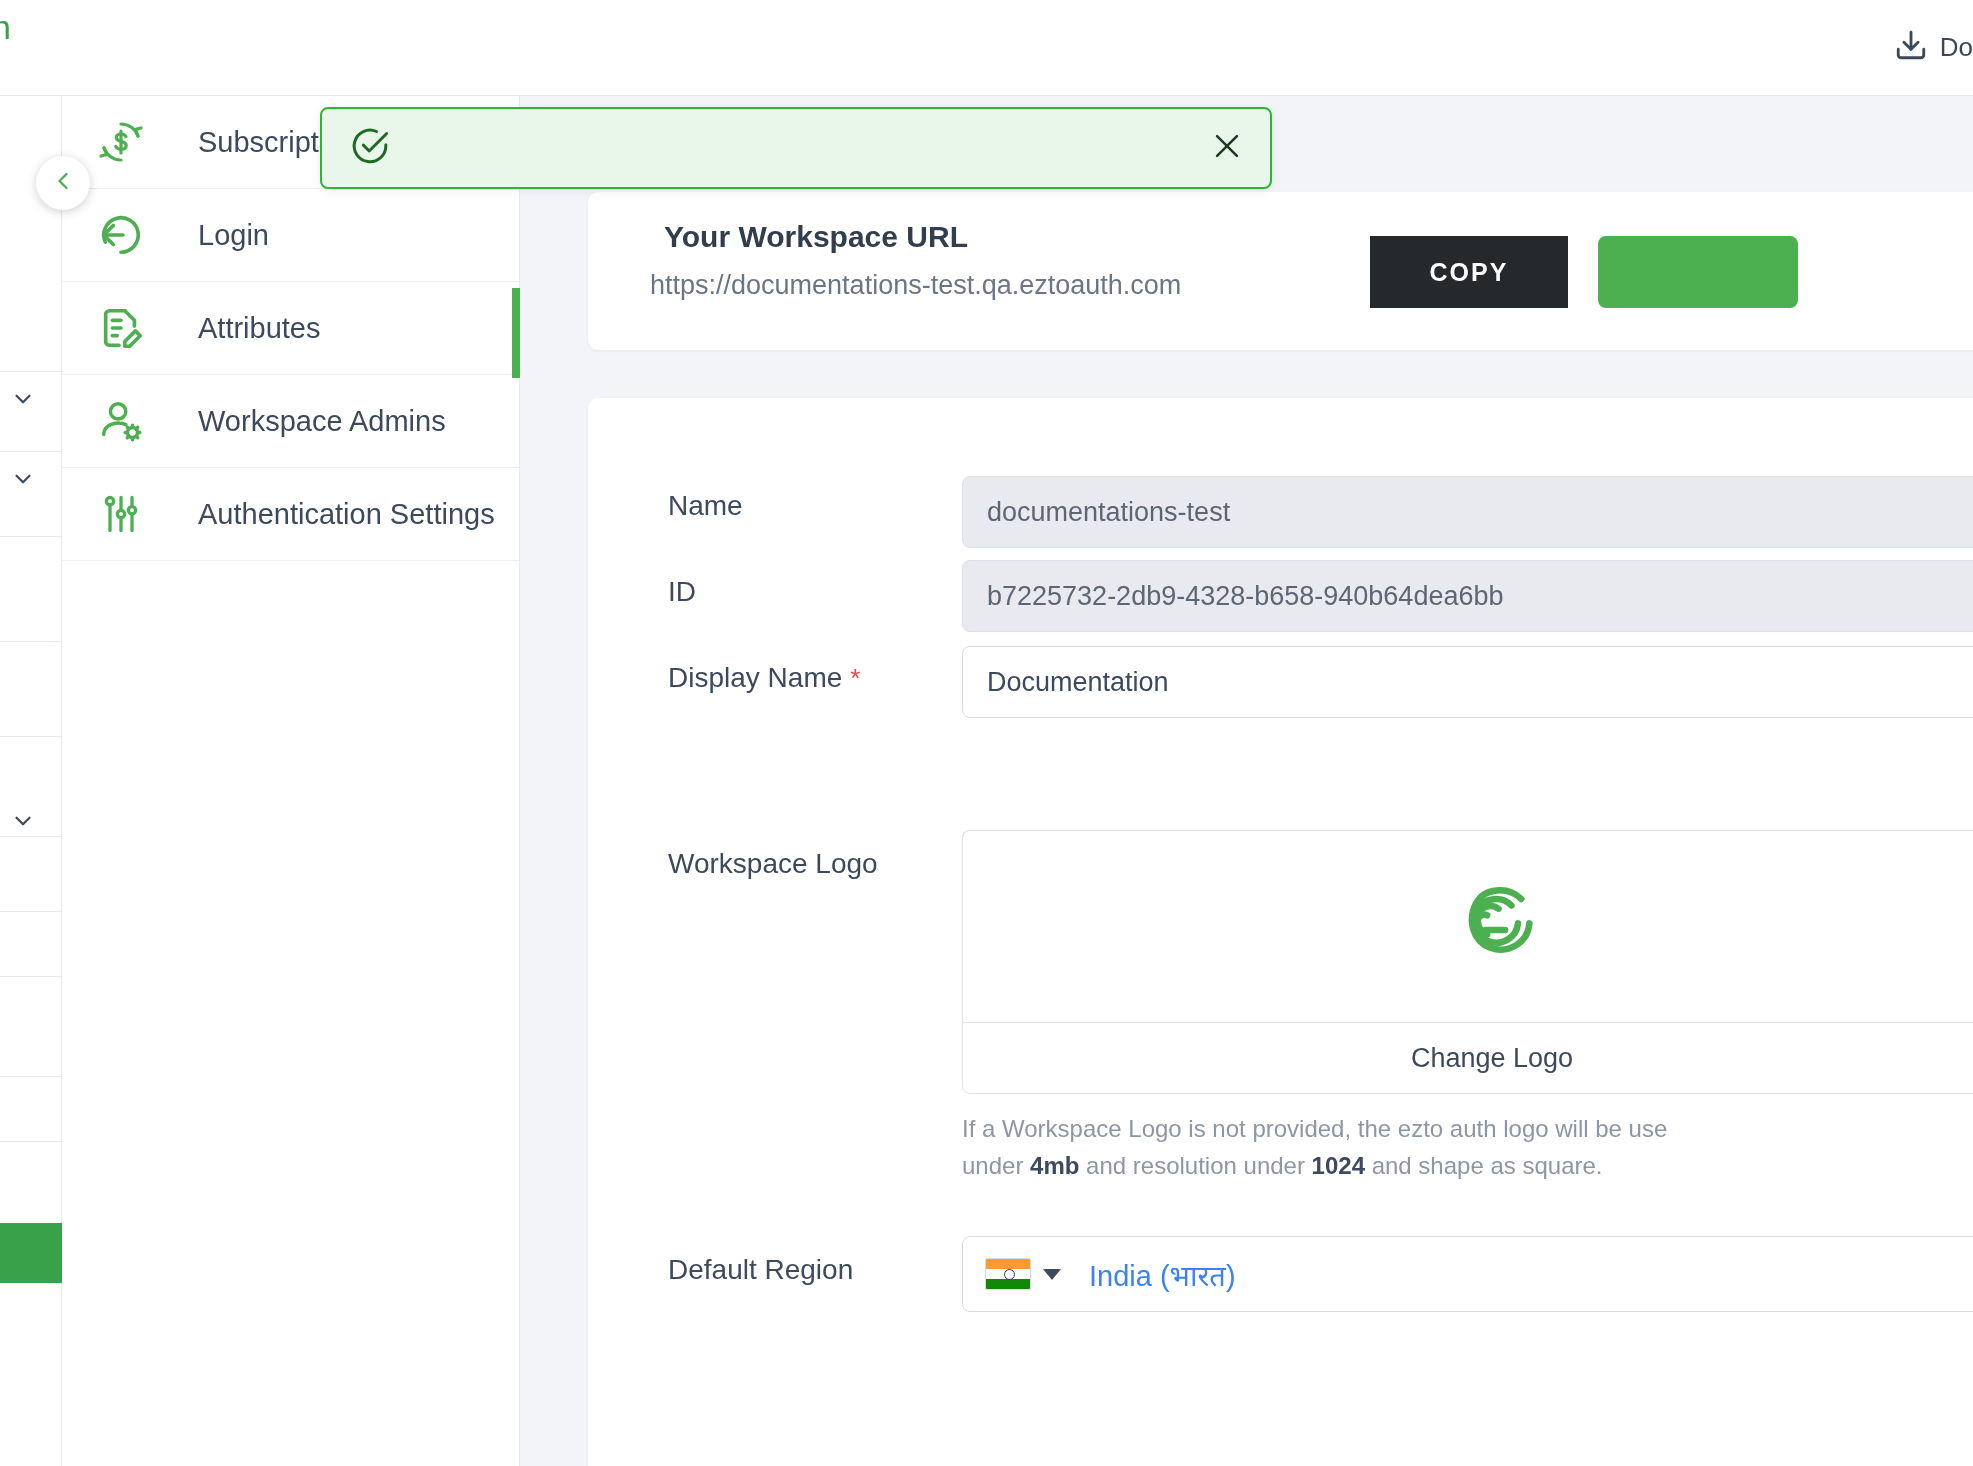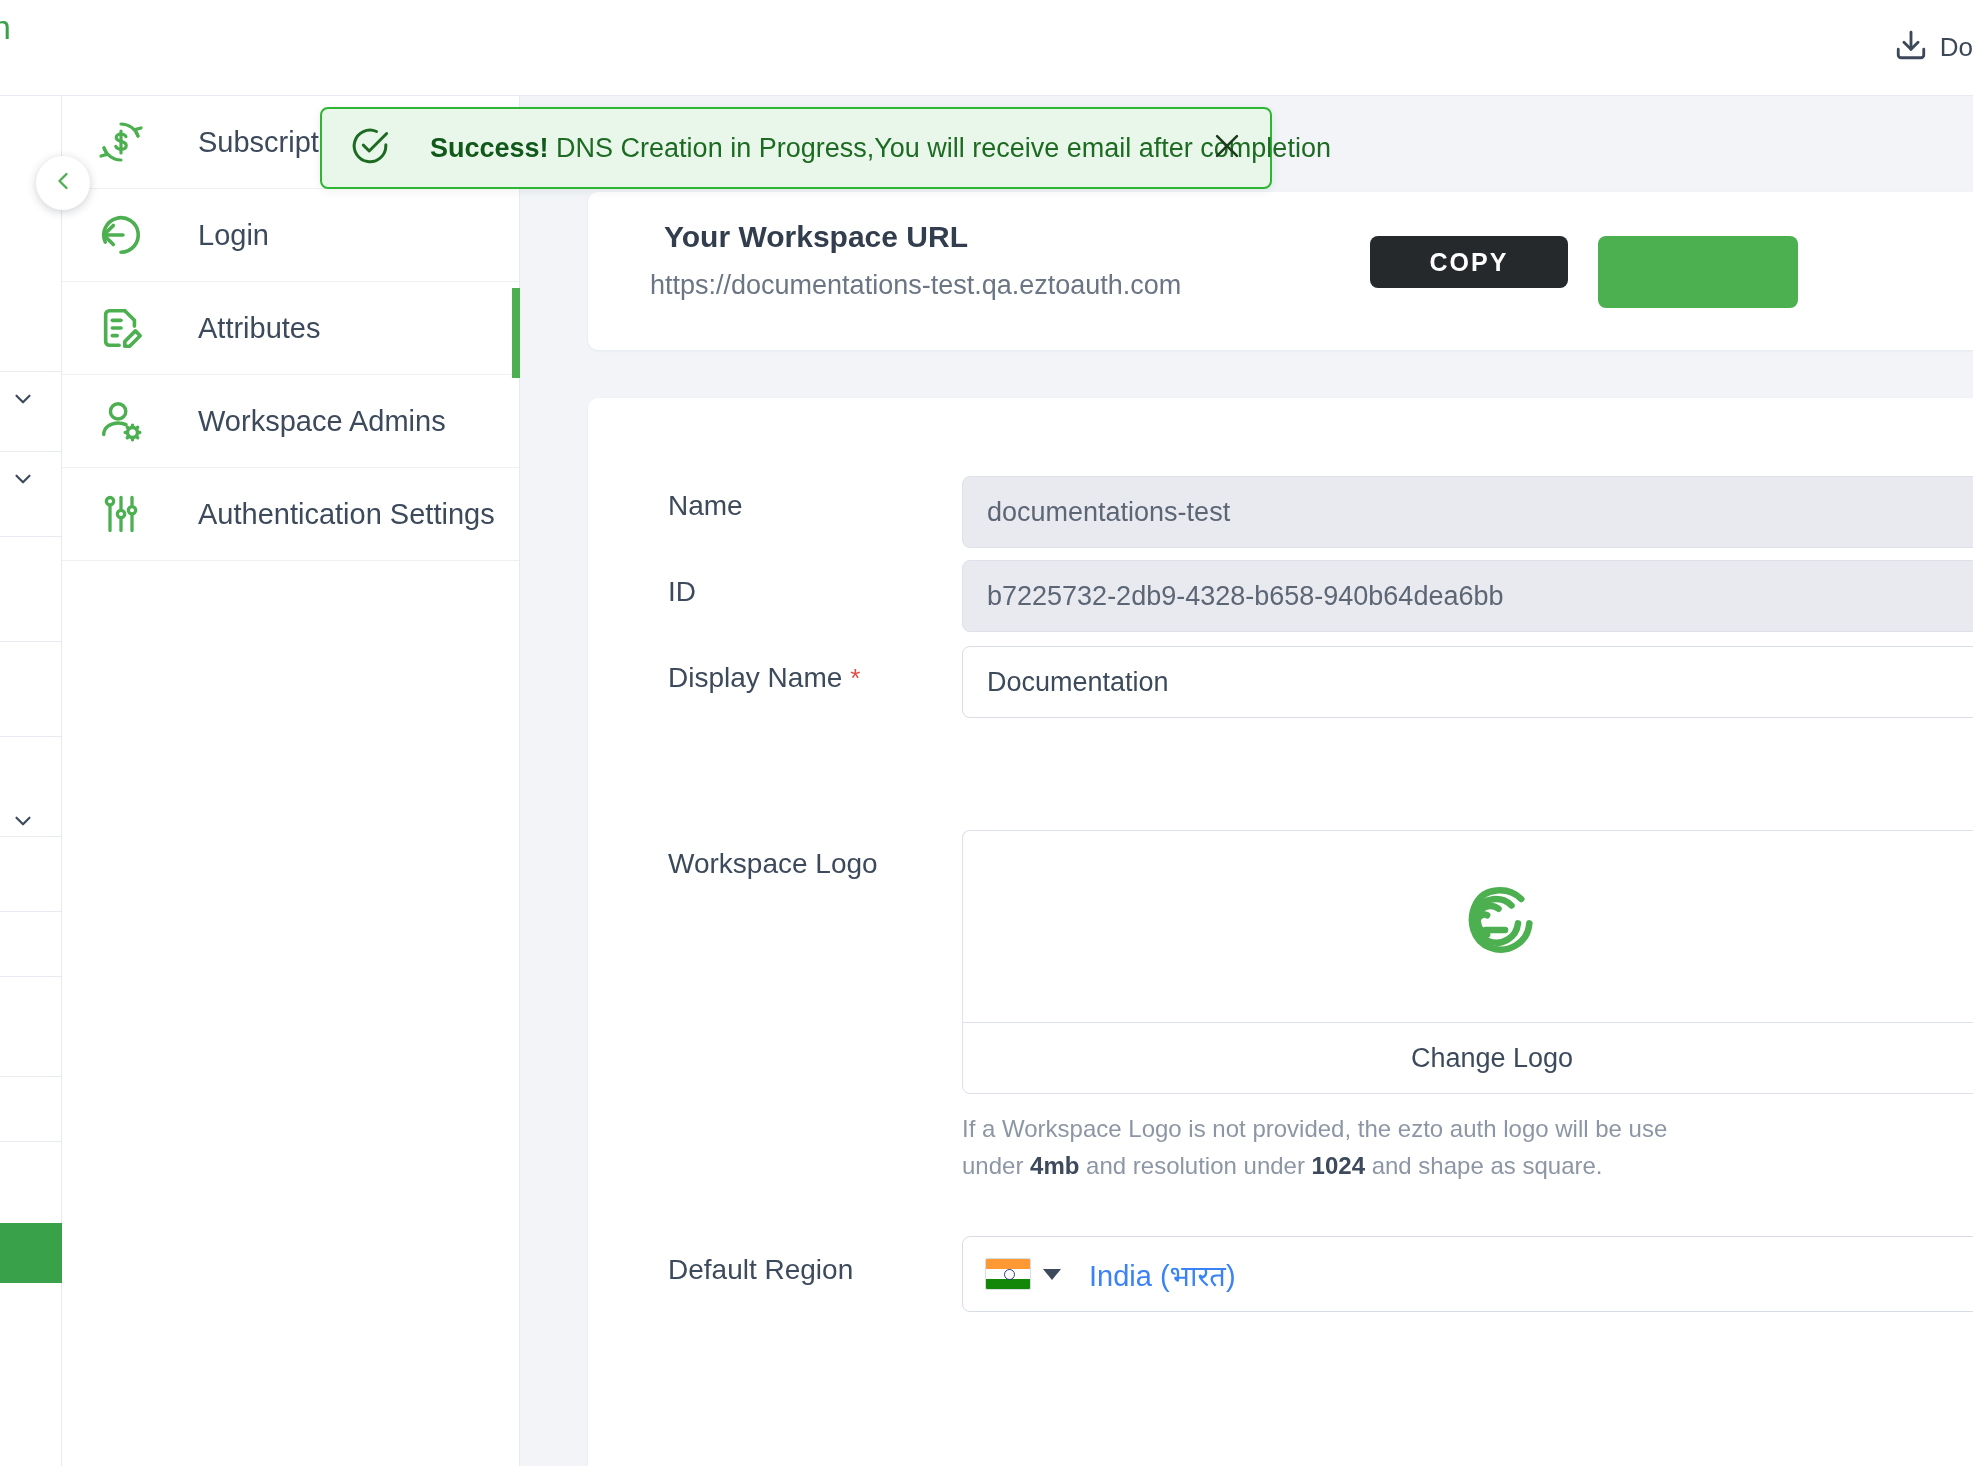--- a/index.html
+++ b/index.html
@@ -91,22 +91,22 @@
   }
   #url-title {
     position: absolute; left: 76px; top: 28px;
     font-size: 30px; font-weight: 700; color: #323d4e;
   }
   #url-value {
     position: absolute; left: 62px; top: 78px;
     font-size: 27px; color: #6b7584;
   }
   #copy-btn {
-    position: absolute; left: 782px; top: 44px; width: 198px; height: 52px;
-    background: #26292c; color: #ffffff; border: none; border-radius: 8px;
+    position: absolute; left: 782px; top: 44px; width: 198px; height: 72px;
+    background: #26292c; color: #ffffff; border: none; border-radius: 0;
     font-size: 25px; font-weight: 700; letter-spacing: 2px;
     font-family: "Liberation Sans", sans-serif; cursor: pointer;
   }
   #green-btn {
     position: absolute; left: 1010px; top: 44px; width: 200px; height: 72px;
     background: #4caf50; border: none; border-radius: 8px;
     color:#fff; font-size: 25px; font-weight: 700; letter-spacing: 2px;
     font-family: "Liberation Sans", sans-serif; cursor: pointer;
   }
 
@@ -385,22 +385,19 @@
   </div>
 </div>
 
 <div id="toast">
   <span>
     <svg width="40" height="40" viewBox="0 0 24 24" fill="none" stroke="#1d6b22" stroke-width="1.8" stroke-linecap="round" stroke-linejoin="round">
       <path d="M21.5 11.2V12a9.5 9.5 0 1 1-5.6-8.7"></path>
       <polyline points="8 11.5 11.5 15 22 4.5"></polyline>
     </svg>
   </span>
-  <span id="toast-text">
-    <span class="bold">Success!</span><span> DNS Creation in Progress,You will receive email after completion</span>
-  </span>
   <span id="toast-close">
     <svg width="34" height="34" viewBox="0 0 24 24" fill="none" stroke="#1d3a1f" stroke-width="1.8" stroke-linecap="round" stroke-linejoin="round">
       <line x1="5" y1="5" x2="19" y2="19"></line>
         <line x1="19" y1="5" x2="5" y2="19"></line>
     </svg>
   </span>
 </div>
 
 </body></html>

